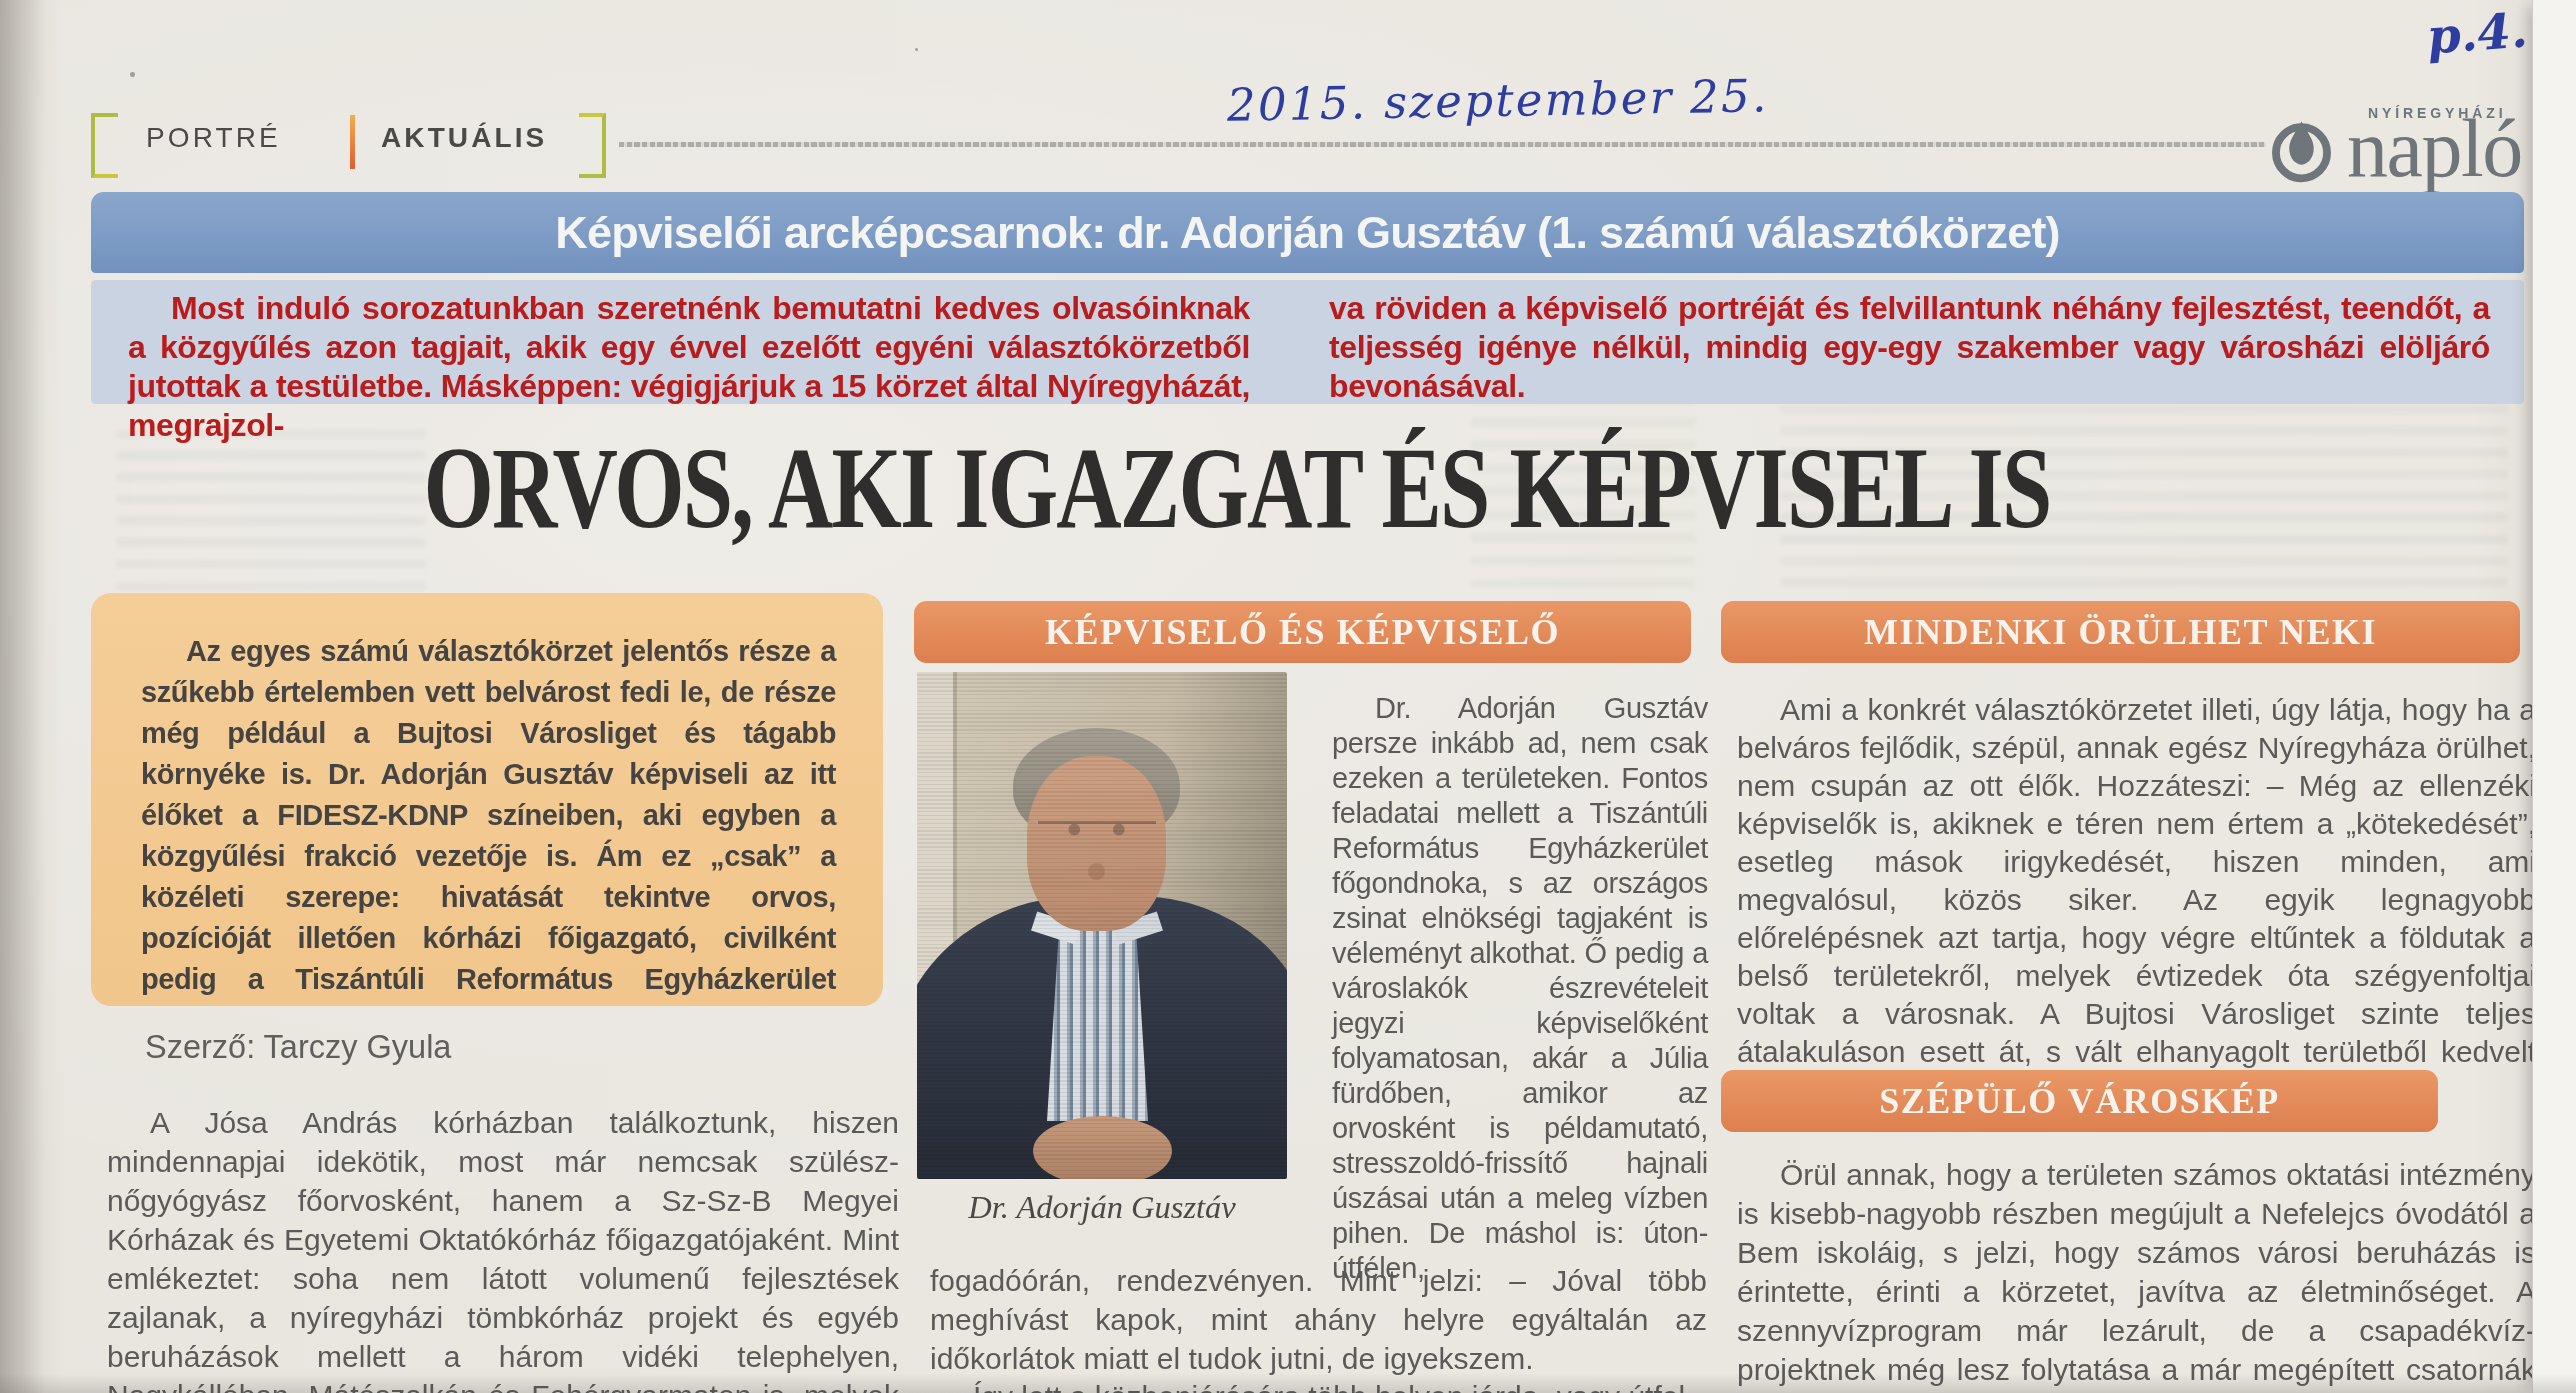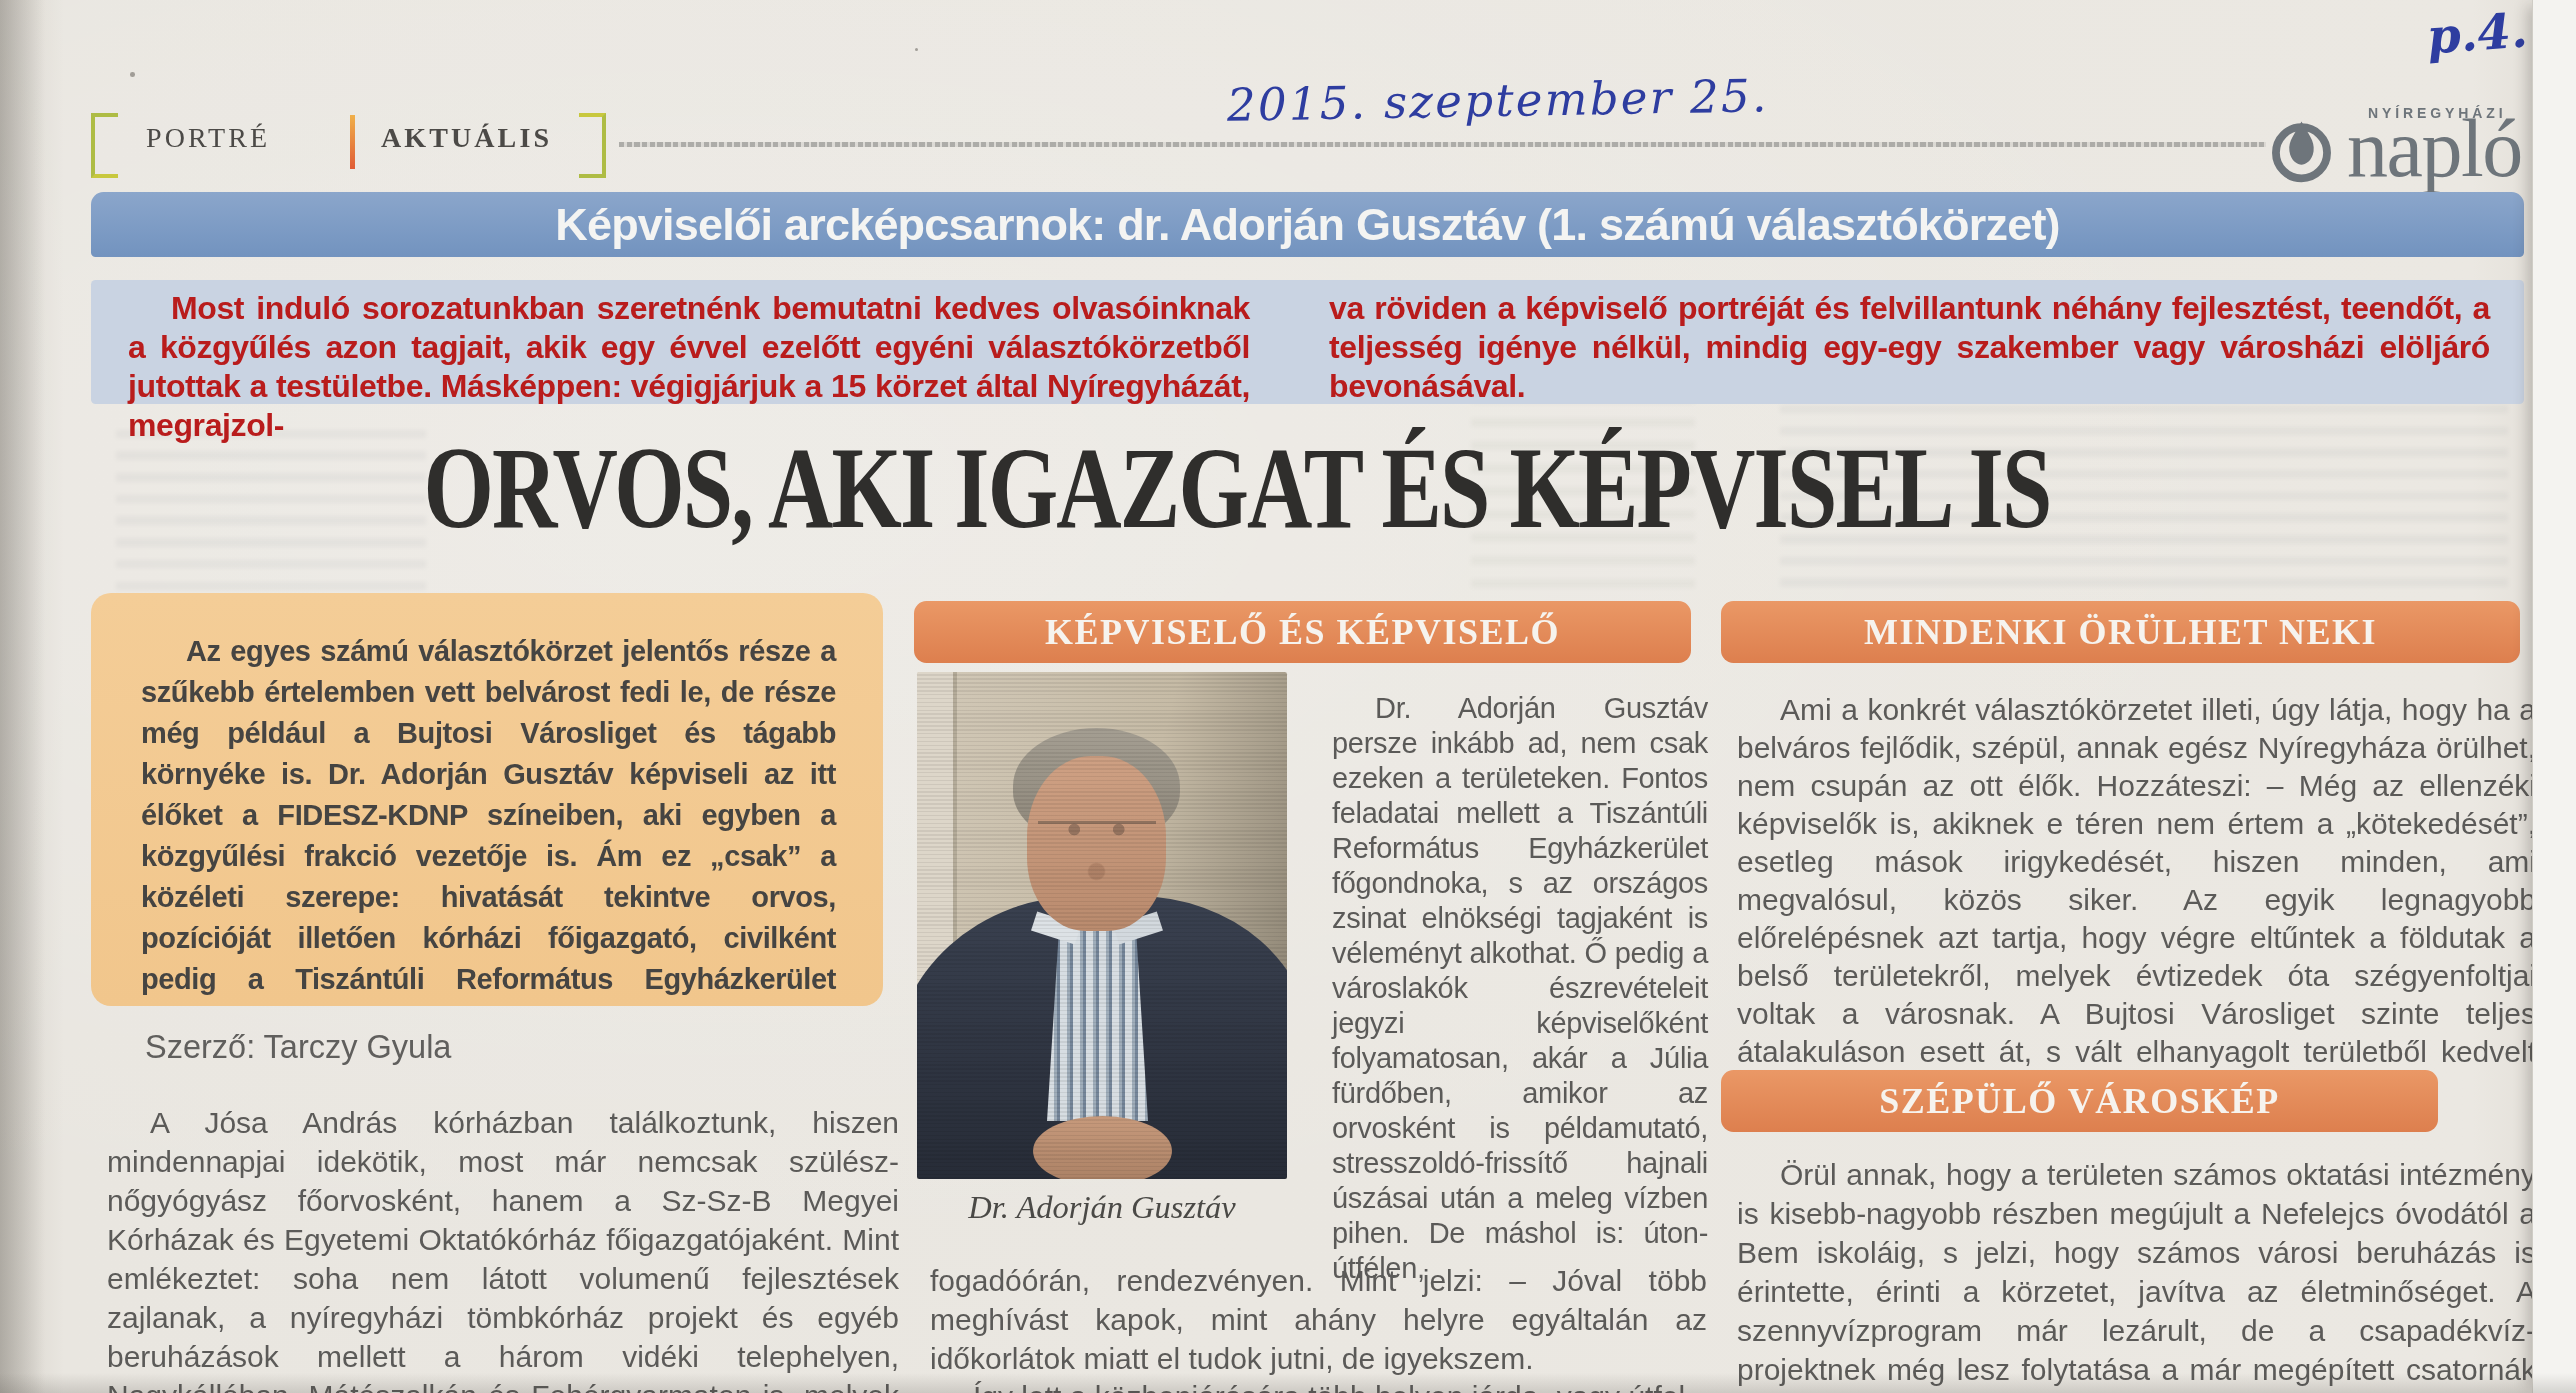--- a/index.html
+++ b/index.html
@@ -28,36 +28,36 @@
 
   
   .hand{font-family:"DejaVu Serif", serif;font-style:italic;color:#2e3da0;}
   .pagenum{position:absolute;left:2427px;top:4.6px;font-size:48px;font-weight:700;transform:rotate(-4deg);}
   .hand-date{position:absolute;left:1227px;top:74px;font-size:45px;letter-spacing:2.3px;transform:rotate(-1deg);white-space:nowrap;}
 
   
   .bracket{position:absolute;top:113px;width:23px;height:57px;}
   .bracket.b-left{left:91px;border-left:4.6px solid #aebc44;border-top:4.6px solid #aebc44;border-bottom:4.6px solid #c8c83e;}
   .bracket.b-right{left:579px;border-right:4.6px solid #aebc44;border-top:4.6px solid #c8c83e;border-bottom:4.6px solid #aebc44;}
-  .tab{position:absolute;top:122px;font-family:Liberation Serif, serif;color:#4c4a47;
+  .tab{position:absolute;top:122px;font-family:Liberation Sans, sans-serif;color:#4c4a47;
     letter-spacing:3.1px;font-size:28px;white-space:nowrap;}
   .tab.t1{left:146px;}
   .tab.t2{left:381px;font-weight:700;}
   .tab-divider{position:absolute;left:350px;top:115px;width:5.4px;height:54px;
     background:linear-gradient(180deg,#f0b04a,#e05c35);}
   .rule{position:absolute;left:619px;top:142px;width:1647px;height:5.4px;opacity:.65;
     background:repeating-linear-gradient(90deg,#8b8b88 0 5.4px, rgba(139,139,136,.25) 5.4px 7.7px);}
   .logo{position:absolute;left:2266px;top:91px;width:255px;height:101px;}
   .logo-mark{position:absolute;left:0;top:21.7px;width:71px;height:71px;}
   .logo-region{position:absolute;left:102px;top:14px;font-size:14px;letter-spacing:3.9px;color:#6e757b;font-weight:700;}
   .logo-name{position:absolute;left:81px;top:17px;font-family:"Liberation Serif", serif;
     font-weight:400;font-size:82px;color:#6e757b;letter-spacing:-1.5px;line-height:1;}
 
   
-  .banner{position:absolute;left:91px;top:192px;width:2433px;height:65px;border-radius:12.4px 12.4px 4.6px 4.6px;
+  .banner{position:absolute;left:91px;top:192px;width:2433px;height:81px;border-radius:12.4px 12.4px 4.6px 4.6px;
     background:linear-gradient(180deg,#8ba6cb,#7293bf);display:flex;align-items:center;justify-content:center;}
   .banner span{color:#f4f4f2;font-weight:700;font-size:45px;letter-spacing:-0.8px;}
   .intro{position:absolute;left:91px;top:280px;width:2433px;height:124px;border-radius:4.6px;
     background:#c9d3e2;}
   .intro p{position:absolute;top:9.3px;margin:0;font-weight:700;font-size:32px;line-height:39px;
     color:#b91c1c;text-align:justify;letter-spacing:-0.4px;}
   .intro .i-left{left:37px;width:1122px;text-indent:43px;}
   .intro .i-right{left:1238px;width:1161px;}
 
   

